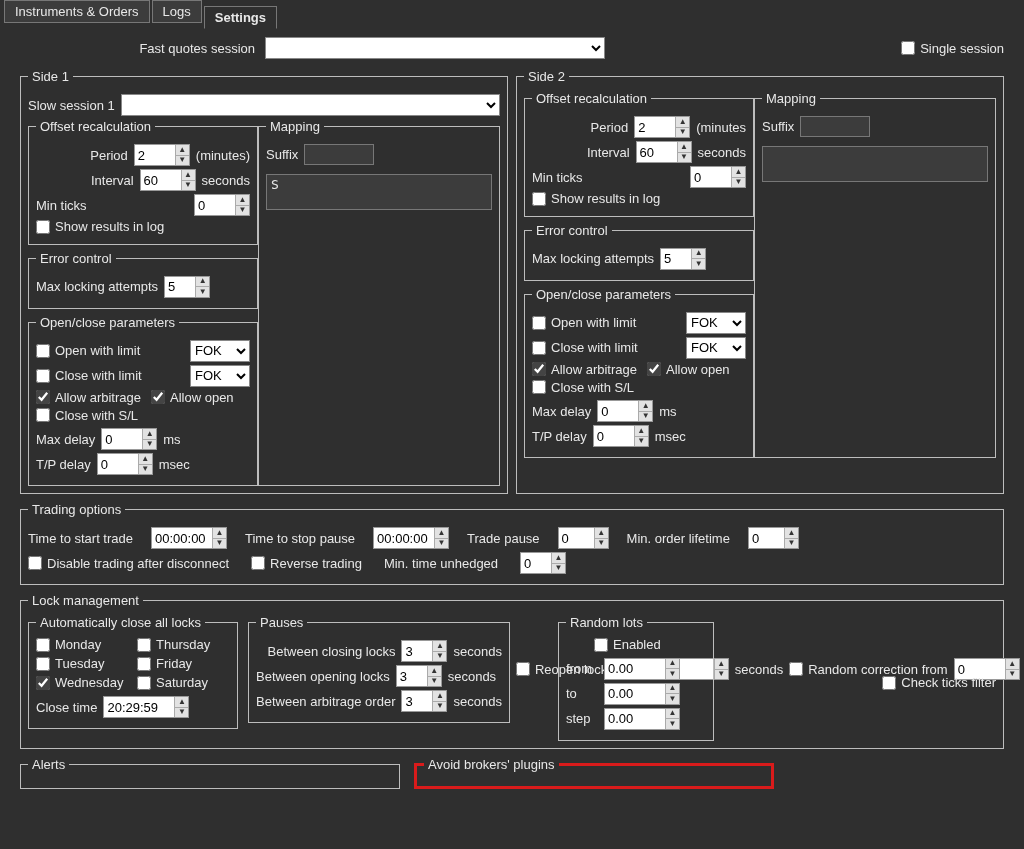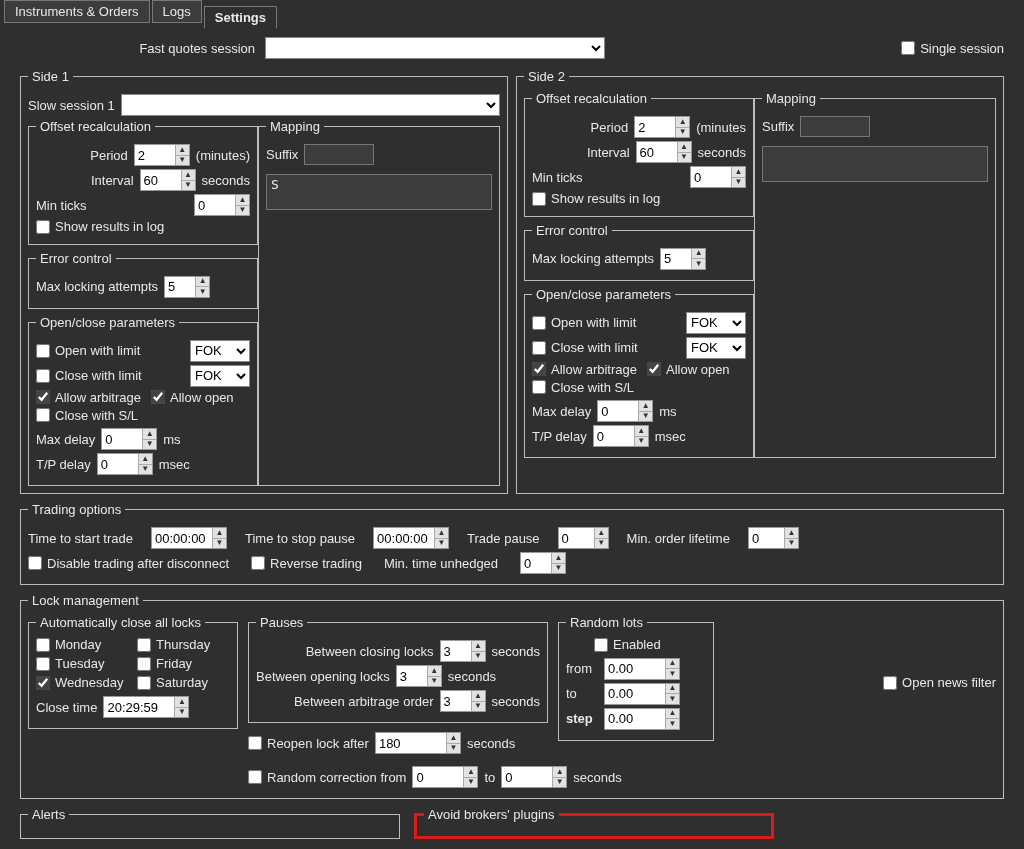--- a/index.html
+++ b/index.html
@@ -404,21 +404,21 @@
             <div class="spinner">
                 <input style="width: 70px;" value="20:29:59">
                 <div class="btns">
                   <span>▲</span>
                   <span>▼</span>
                 </div>
               </div>
           </div>
         </fieldset>
 
-        <div style="display:flex; flex-direction:column; gap:6px; width:300px;">
+        <div style="display:flex; flex-direction:row; gap:6px; width:300px;">
           <fieldset>
             <legend>Pauses</legend>
             <div class="row" style="justify-content:flex-end;">
               <span class="lbl">Between closing locks</span>
               <div class="spinner">
                   <input style="width: 30px;" value="3">
                   <div class="btns">
                     <span>▲</span>
                     <span>▼</span>
                   </div>
@@ -506,35 +506,35 @@
               <span class="lbl" style="width:32px;">to</span>
               <div class="spinner">
                 <input style="width: 60px;" value="0.00">
                 <div class="btns">
                   <span>▲</span>
                   <span>▼</span>
                 </div>
               </div>
             </div>
           <div class="row">
-              <span class="lbl" style="width:32px;font-weight:bold;">step</span>
+              <span class="lbl" style="width:32px;">step</span>
               <div class="spinner">
                 <input style="width: 60px;" value="0.00">
                 <div class="btns">
                   <span>▲</span>
                   <span>▼</span>
                 </div>
               </div>
             </div>
         </fieldset>
 
         <div style="flex:1; display:flex; flex-direction:column; justify-content:flex-end; gap:8px; min-width:220px; padding-top:60px;">
           <label class="chk" style="justify-content:flex-end;">
               <input type="checkbox" style="">
-              <span>Open news filter</span>
+              <span>Check ticks filter</span>
             </label>
         </div>
       </div>
     </fieldset>
 
     <div style="display:flex; gap:14px; margin-top:8px;">
       <fieldset style="flex:0 0 380px;">
         <legend>Alerts</legend>
 
       </fieldset>

